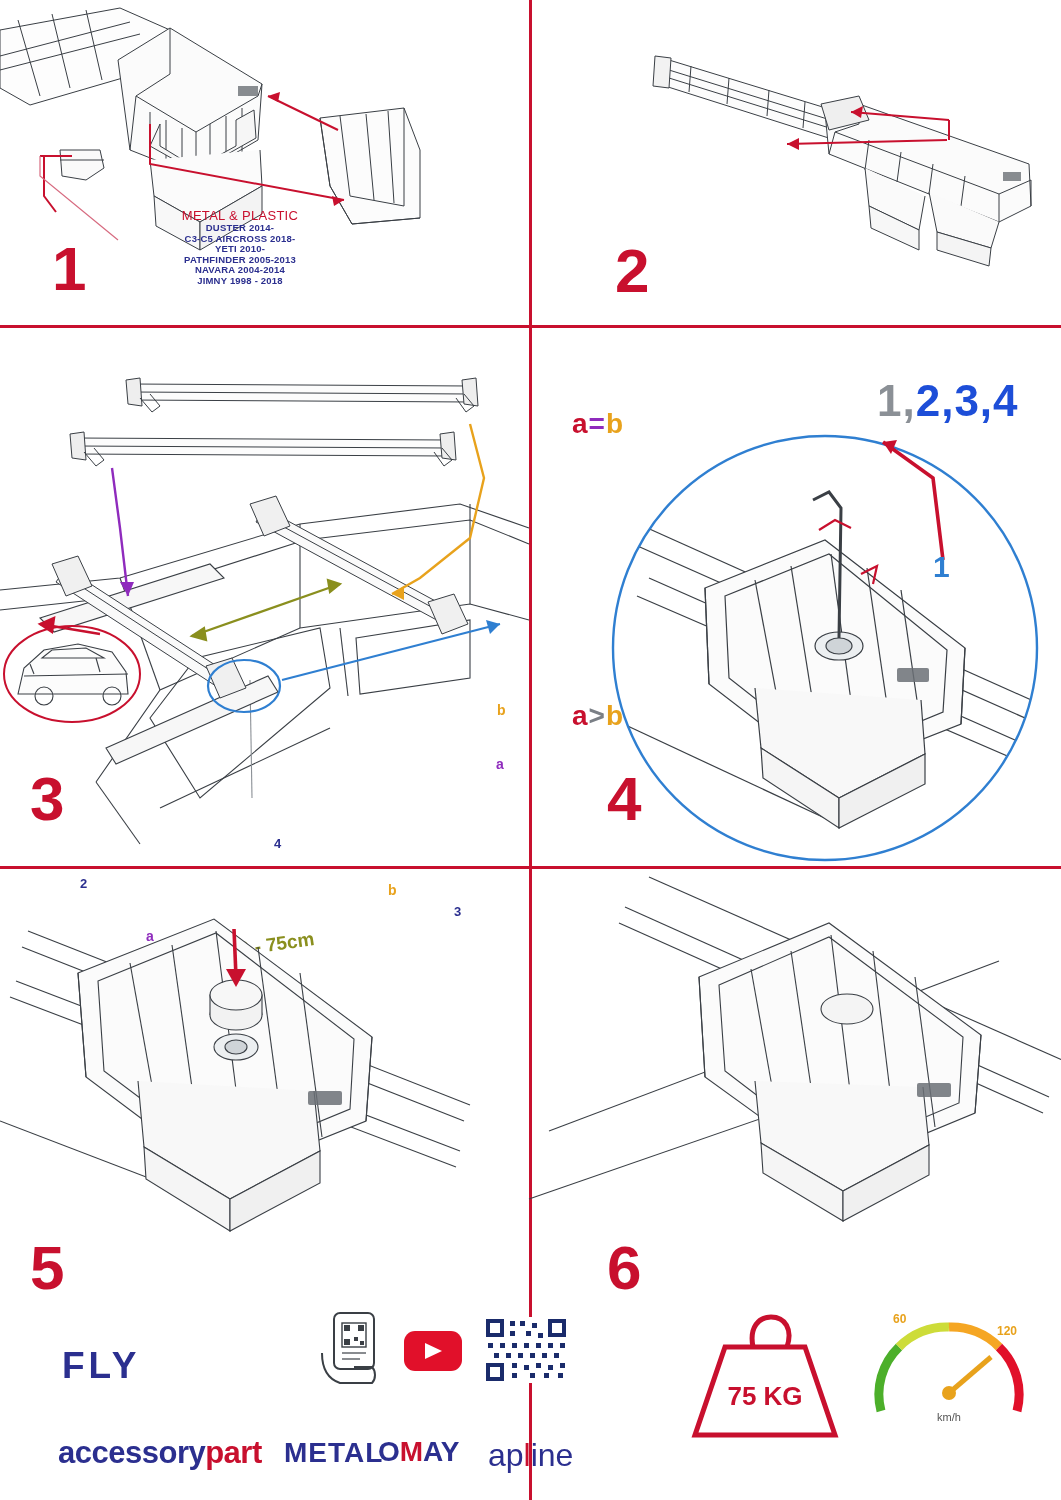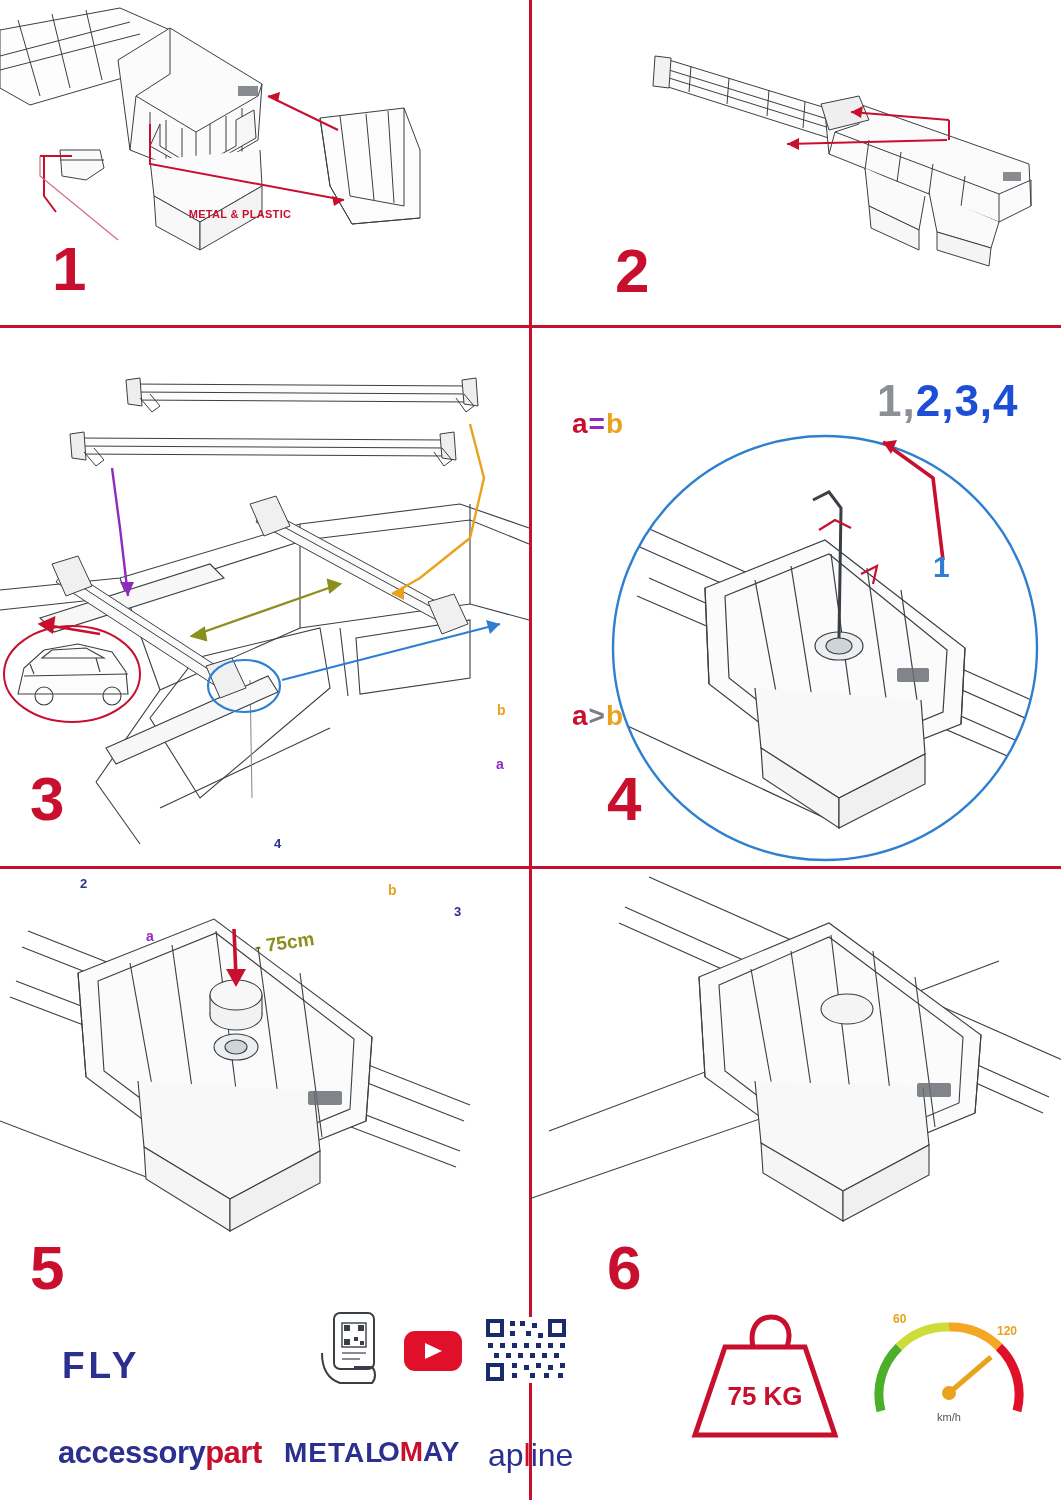--- a/index.html
+++ b/index.html
@@ -12,21 +12,21 @@
 
   .step-num{position:absolute;font-family:"Liberation Sans",sans-serif;font-weight:bold;color:#c8102e;line-height:1;}
 
   .panel{position:absolute;}
 
   svg{display:block;overflow:visible;}
 
   .lbl{position:absolute;font-weight:bold;}
 
   .metal-plastic{position:absolute;left:120px;top:208px;width:240px;text-align:center;}
-  .metal-plastic .mp-title{color:#c8102e;font-size:11px;font-weight:bold;letter-spacing:.3px;}
+  .metal-plastic .mp-title{color:#c8102e;font-size:13px;font-weight:normal;letter-spacing:.3px;}
   .metal-plastic .mp-list{color:#2b2f8f;font-size:9.5px;font-weight:bold;line-height:10.5px;letter-spacing:.2px;}
 
   .ab{position:absolute;font-size:28px;font-weight:bold;letter-spacing:1px;}
   .ab .a{color:#c8102e;}
   .ab .gt{color:#7a7f86;}
   .ab .b{color:#e8a21c;}
   .ab .eq{color:#8f2bbd;}
 
   .num1234{position:absolute;font-size:44px;font-weight:bold;letter-spacing:1px;}
   .num1234 .g{color:#8b9096;}
@@ -109,20 +109,28 @@
         <polygon points="268,96 280,92 278,102" fill="#c8102e" stroke="none"></polygon>
         <path d="M150 124 L150 164 L344 200"></path>
         <polygon points="344,200 332,196 334,206" fill="#c8102e" stroke="none"></polygon>
         <path d="M44 156 L44 196 L56 212" stroke="#c8102e"></path>
         <path d="M40 156 L72 156"></path>
         <path d="M40 156 L40 176 L118 240" stroke="#d76b80" stroke-width="1.2"></path>
       </g>
     </svg>
     <div class="metal-plastic">
       <div class="mp-title">METAL &amp; PLASTIC</div>
+      <div class="mp-list">
+        <div>DUSTER 2014-</div>
+        <div>C3-C5 AIRCROSS 2018-</div>
+        <div>YETI 2010-</div>
+        <div>PATHFINDER 2005-2013</div>
+        <div>NAVARA 2004-2014</div>
+        <div>JIMNY 1998 - 2018</div>
+      </div>
     </div>
     <div class="step-num" style="left:52px;top:238px;font-size:62px;">1</div>
   </div>
 
   <div class="panel" style="left:529px;top:0;width:532px;height:325px;">
     <svg width="532" height="325" viewBox="0 0 532 325">
       <g fill="none" stroke="#3a3f45" stroke-width="1">
 
         <path d="M140 60 L310 112 L306 140 L136 86 Z" fill="#fcfcfc"></path>
         <path d="M140 70 L308 122"></path>

